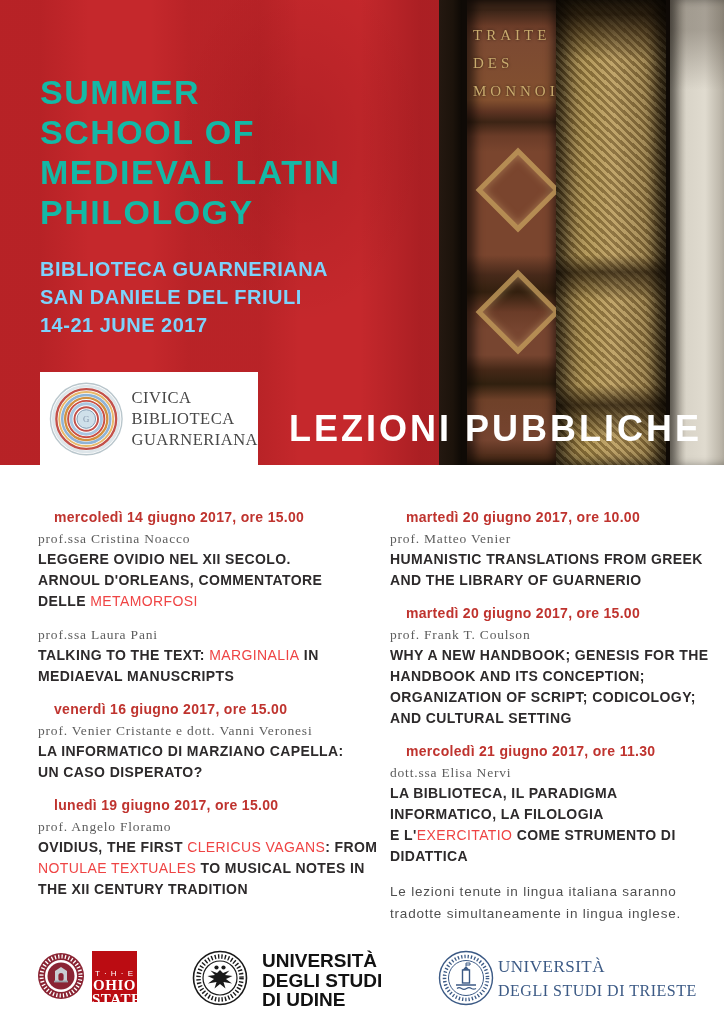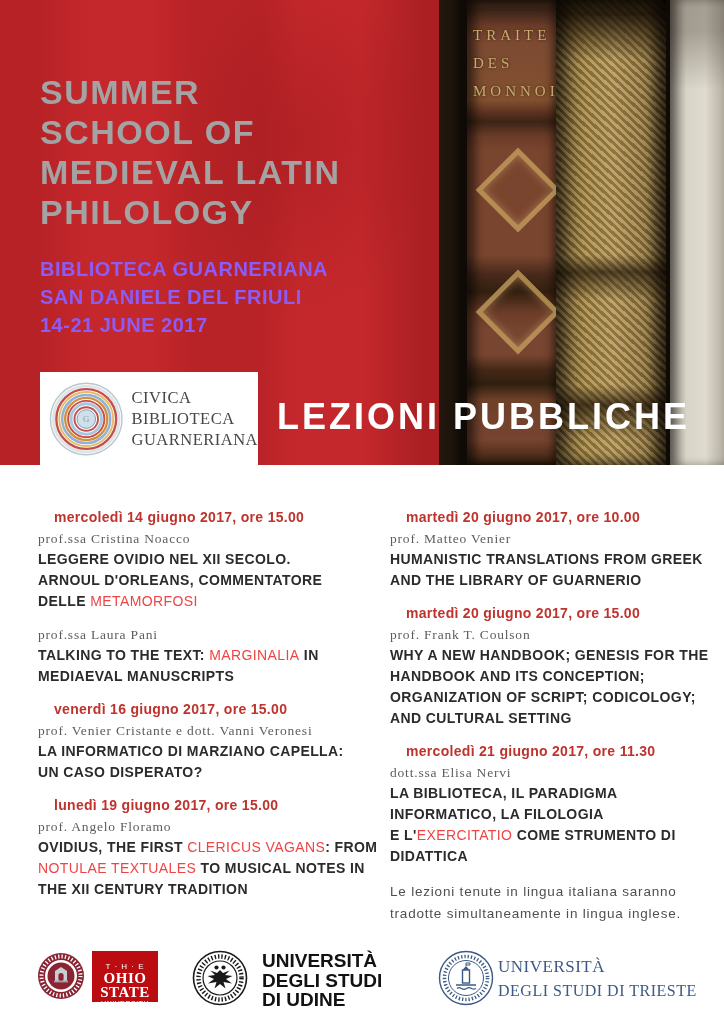--- a/index.html
+++ b/index.html
@@ -40,51 +40,51 @@
     background:linear-gradient(180deg, rgba(60,50,40,.35) 0 30px, rgba(0,0,0,0) 90px),
       linear-gradient(90deg,#8d877b,#d9d4c8 30%,#e0dbcf 65%,#b5afa2);
     box-shadow:inset 6px 0 8px rgba(0,0,0,.35);}
   .red-block{position:absolute;left:0;top:0;width:439px;height:465px;
     background:
       radial-gradient(ellipse 180px 260px at 300px 140px, rgba(90,0,8,.16), rgba(0,0,0,0) 70%),
       linear-gradient(90deg, rgba(120,8,12,.18) 0 40px, rgba(0,0,0,0) 90px 150px,
         rgba(110,6,10,.14) 190px 260px, rgba(0,0,0,0) 300px 360px, rgba(80,0,6,.22) 420px),
       var(--poster-red,#c5282c);}
   .hero-title{position:absolute;left:40px;top:72px;margin:0;width:400px;
-    color:#a3a3a3;font-size:34px;line-height:40px;font-weight:600;
+    color:#14b8a6;font-size:34px;line-height:40px;font-weight:600;
     letter-spacing:1.5px;white-space:pre-line;}
   .hero-subtitle{position:absolute;left:40px;top:255px;margin:0;width:380px;
-    color:#8b5cf6;font-size:20px;line-height:28px;font-weight:600;
+    color:#7dd3fc;font-size:20px;line-height:28px;font-weight:600;
     letter-spacing:.5px;white-space:pre-line;}
   .logo-box{position:absolute;left:40px;top:372px;width:218px;height:93px;
     background:#fff;display:flex;align-items:center;gap:7px;padding-left:8px;box-sizing:border-box;}
   .logo-text{font-family:"Liberation Serif", serif;color:#474747;
     font-size:16.5px;line-height:21px;letter-spacing:.5px;white-space:pre-line;}
-  .banner{position:absolute;left:277px;top:396px;margin:0;color:#fff;
+  .banner{position:absolute;left:277px;top:396px;margin:12px;color:#fff;
     font-size:36px;font-weight:700;letter-spacing:3px;white-space:nowrap;}
   
   .col{position:absolute;top:507px;width:340px;}
   .col.left{left:38px;} .col.right{left:390px;}
   .event{margin-bottom:12px;}
   .event-date{color:var(--date-red,#bf332e);font-weight:700;font-size:14px;
     line-height:21px;letter-spacing:.3px;margin-left:16px;}
   .event-speaker{color:var(--speaker-gray,#5d5d5d);font-size:13.5px;
     line-height:21px;letter-spacing:.8px;font-family:Liberation Serif, serif;}
   .event-title{color:var(--title-ink,#2d2a2b);font-size:14px;line-height:21px;
     letter-spacing:.4px;white-space:pre-line;}
   .event-title .b{font-weight:700;}
   .event-title .r{font-weight:400;color:#ef4444;}
   .schedule-note{margin:14px 0 0 0;color:#4f4f4f;font-size:13.5px;
     line-height:22px;letter-spacing:.8px;white-space:pre-line;}
   
   .footer{position:absolute;left:0;top:940px;width:724px;height:84px;}
   .osu-seal{position:absolute;left:37px;top:12px;}
-  .osu-square{position:absolute;left:92px;top:11px;width:66px;height:51px;
+  .osu-square{position:absolute;left:92px;top:11px;width:45px;height:51px;
     background:var(--osu-red,#bb0c12);color:#fff;text-align:center;
-    font-family:"Liberation Serif", serif;box-sizing:border-box;padding-top:11px;}
+    font-family:"Liberation Serif", serif;box-sizing:border-box;padding-top:18px;}
   .osu-the{font-size:8px;letter-spacing:1px;line-height:9px;font-family:"Liberation Sans",sans-serif;}
   .osu-big{font-size:15px;line-height:14px;font-weight:700;letter-spacing:.5px;}
   .osu-small{font-size:7px;line-height:9px;letter-spacing:.6px;font-family:"Liberation Sans",sans-serif;}
   .udine-seal{position:absolute;left:192px;top:10px;}
   .udine-text{position:absolute;left:262px;top:11px;color:#121212;
     font-size:19px;line-height:19.5px;font-weight:700;letter-spacing:0;white-space:pre-line;}
   .trieste-seal{position:absolute;left:438px;top:10px;}
   .trieste-text{position:absolute;left:498px;top:15px;color:var(--trieste-blue,#3c5a85);
     font-family:"Liberation Serif", serif;letter-spacing:.5px;}
   .trieste-text .l1{font-size:17px;line-height:24px;}

